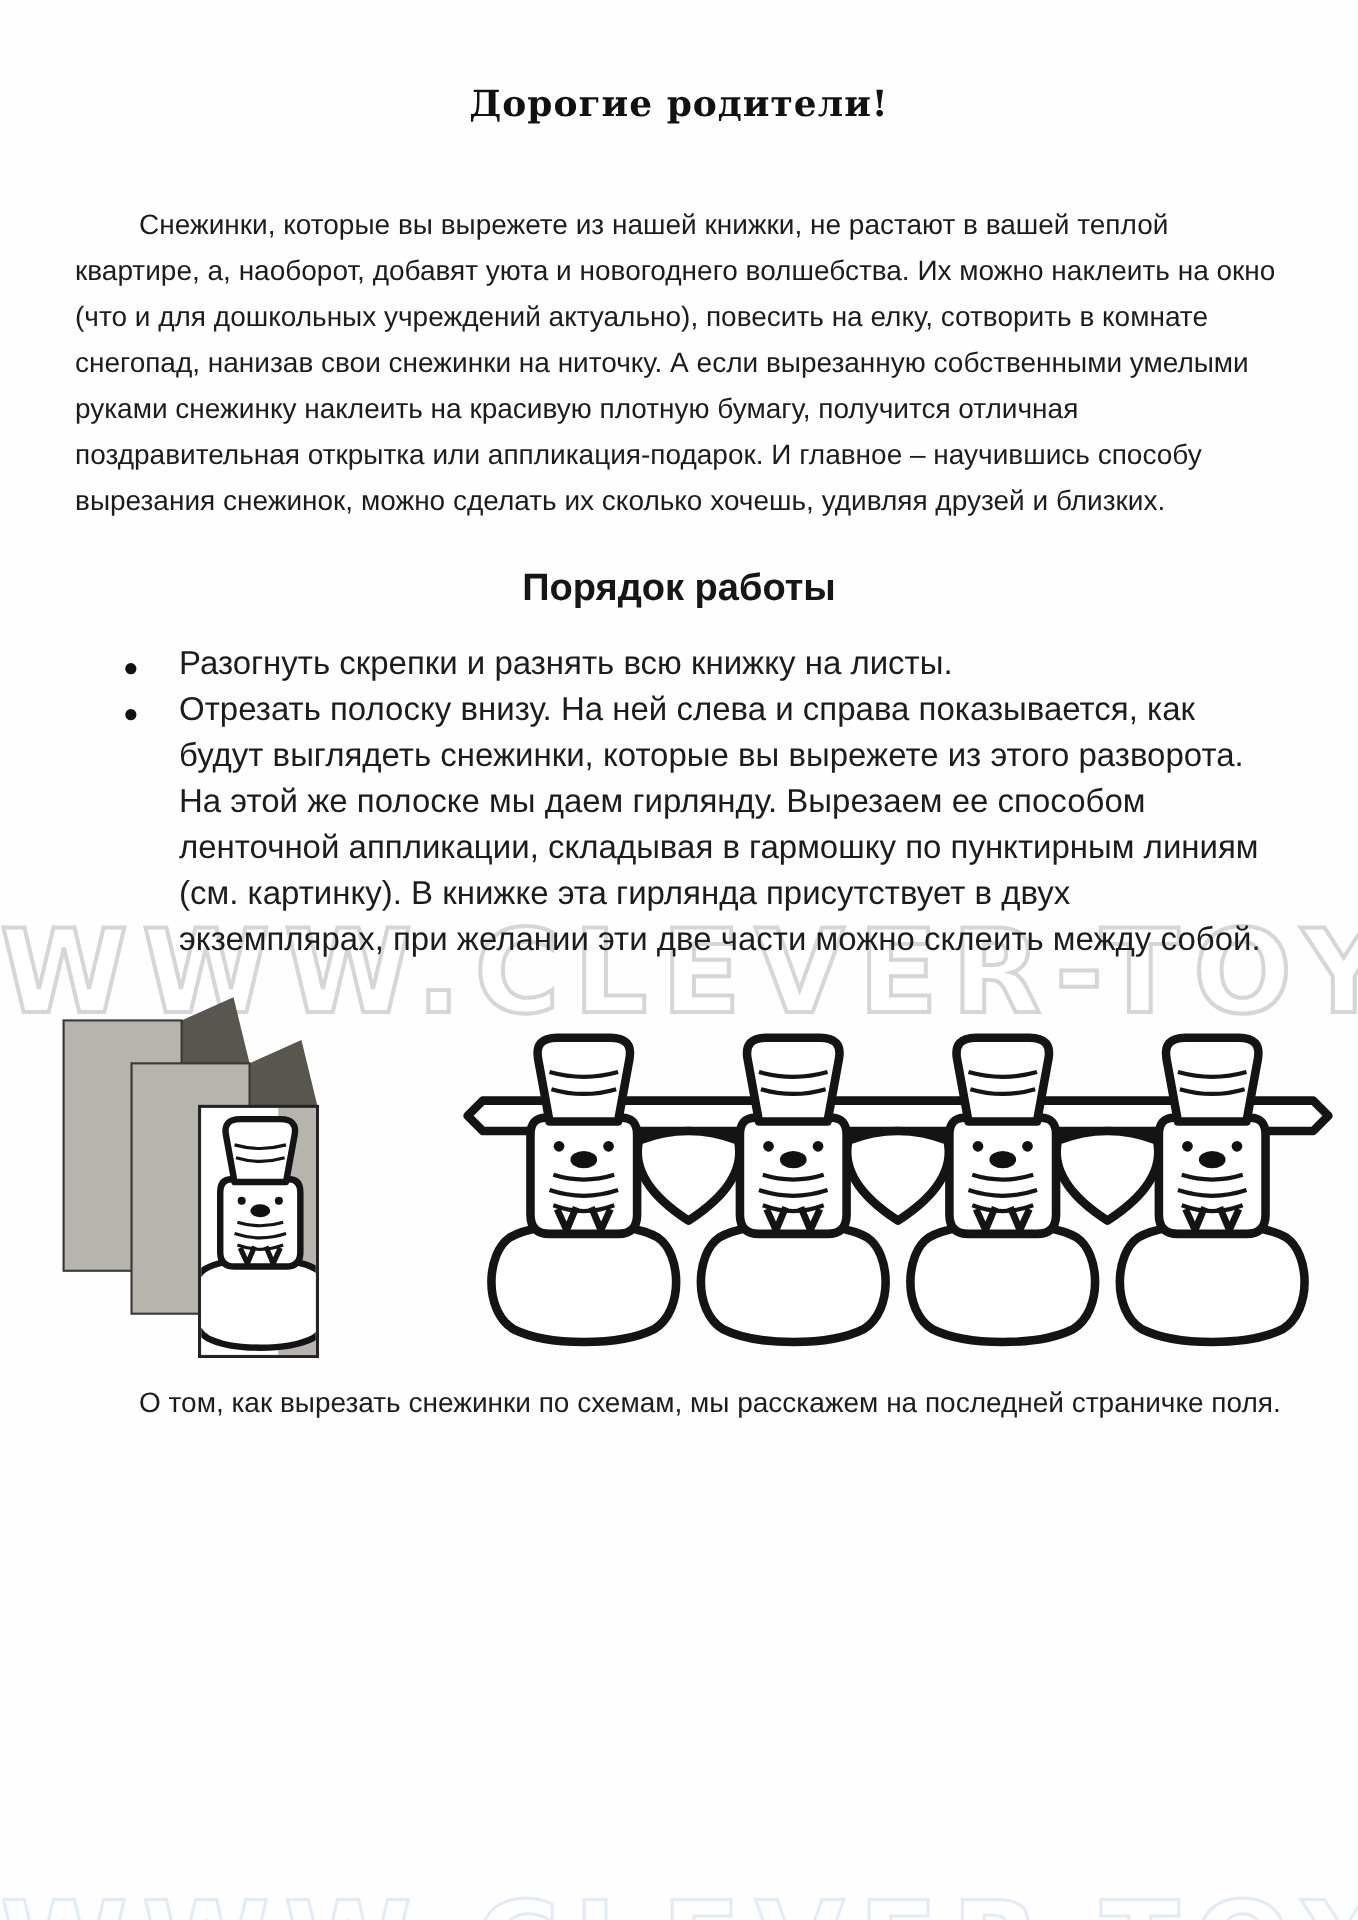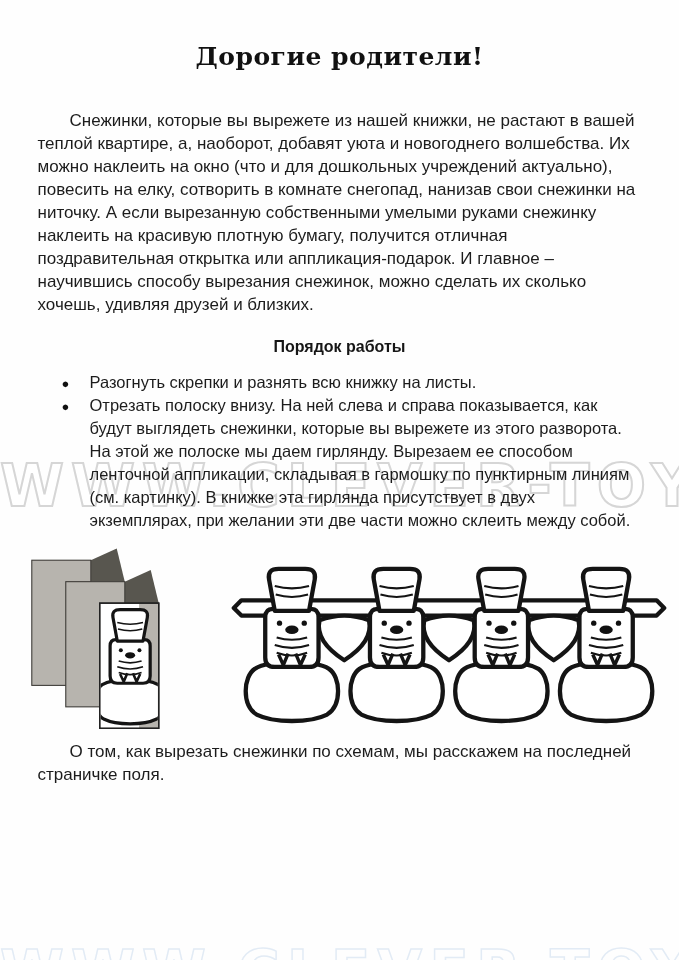--- a/index.html
+++ b/index.html
@@ -4,28 +4,28 @@
 <style>
   html,body{margin:0;padding:0;background:#fff;}
   .page{
     position:relative;width:679px;height:960px;background:#fefefe;
     overflow:hidden;font-family:"Liberation Sans",sans-serif;color:#1c1c1c;
   }
   .content{position:relative;z-index:1;}
   h1.title{
     margin:0;padding-top:42px;text-align:center;
     font-family:"DejaVu Serif","Liberation Serif",serif;
-    font-weight:bold;font-size:25px;letter-spacing:.5px;color:#111;
+    font-weight:bold;font-size:18px;letter-spacing:.5px;color:#111;
   }
   .textcol{width:604px;margin:0 auto;}
-  p{margin:0;font-size:17px;line-height:23px;}
+  p{margin:0;font-size:14px;line-height:23px;}
   p.indent{text-indent:32px;}
   .para1{margin-top:38px;}
   h2.subhead{
-    margin:22px 0 0 0;text-align:center;font-size:16px;font-weight:bold;color:#161616;
+    margin:22px 0 0 0;text-align:center;font-size:19px;font-weight:bold;color:#161616;
   }
   ul.steps{list-style:none;margin:15px auto 0 auto;padding:0;width:604px;}
   ul.steps li{
     position:relative;padding-left:52px;font-size:16.5px;line-height:23px;margin:0;
   }
   ul.steps li .dot{
     position:absolute;left:24px;top:1px;font-size:13px;color:#111;
   }
   .figure-row{
     display:flex;align-items:flex-start;gap:48px;

